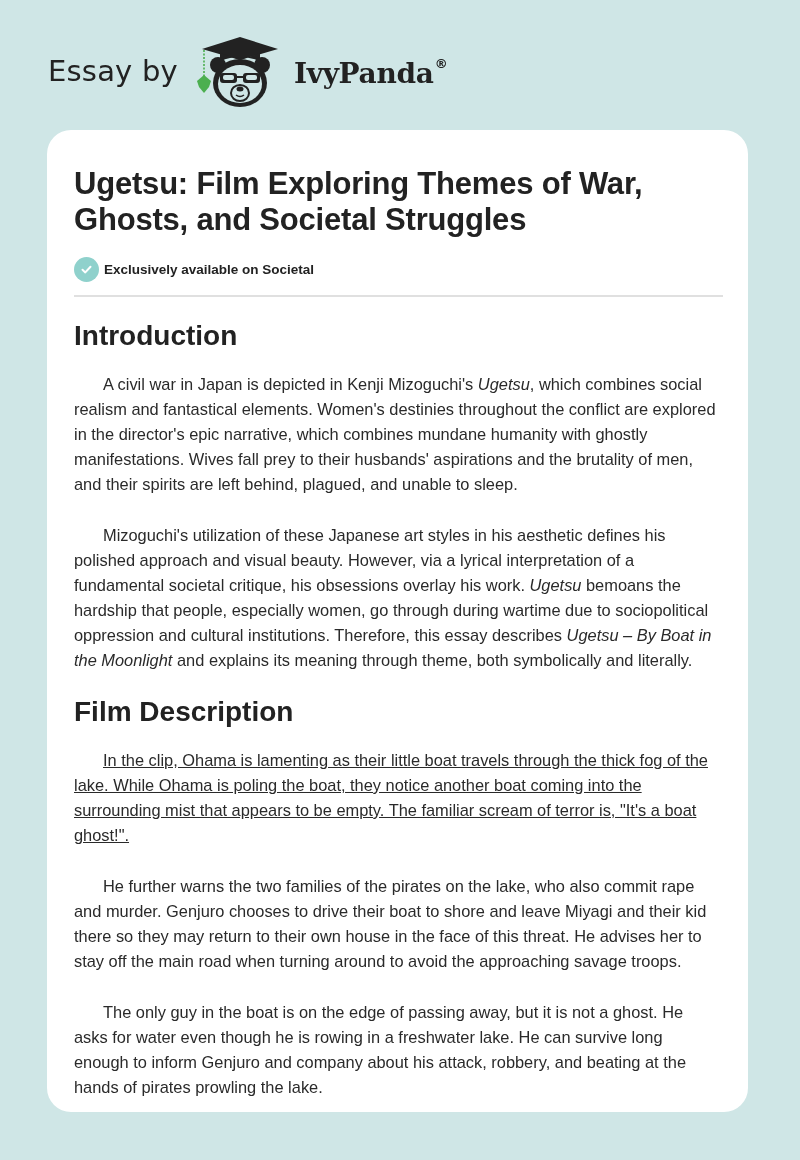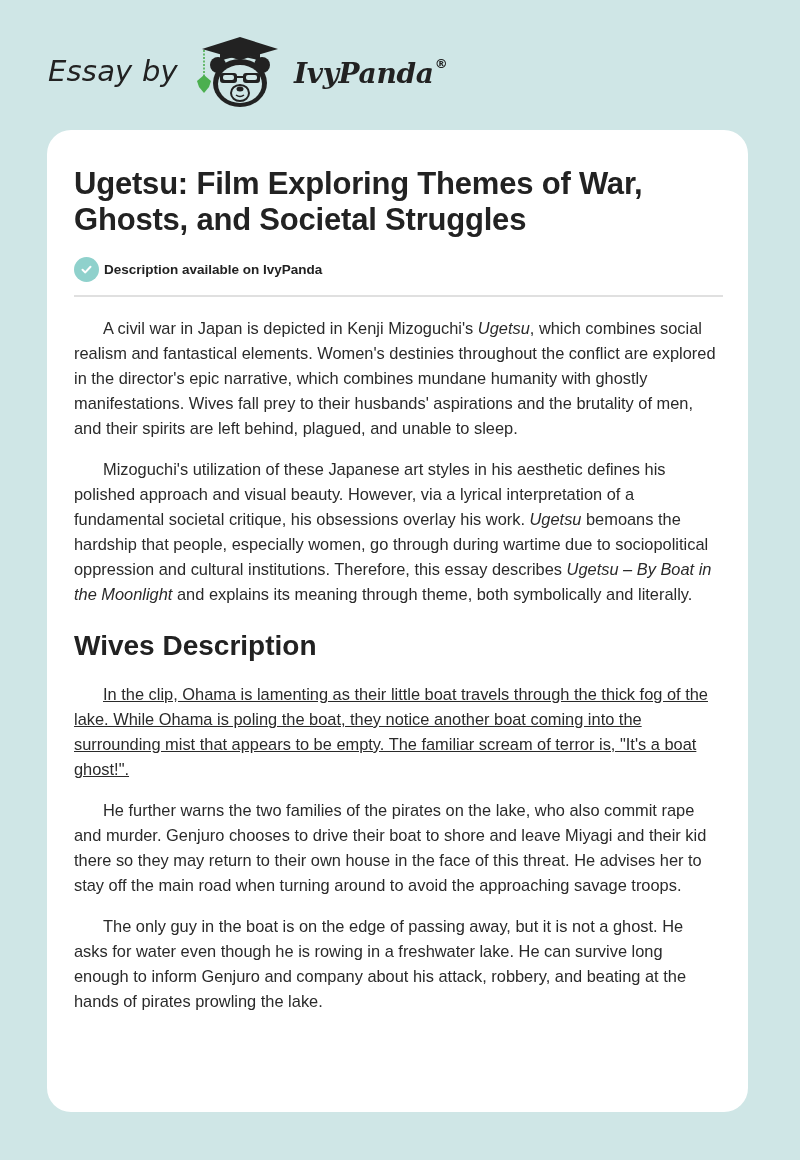--- a/index.html
+++ b/index.html
@@ -15,21 +15,20 @@
       position: relative;
       overflow: hidden;
     }
     .brand {
       position: absolute;
       left: 48px;
       top: 34px;
       height: 76px;
       display: flex;
       align-items: center;
-      font-style: italic;
     }
     .brand-essay {
       font-family: "DejaVu Sans", sans-serif;
       font-size: 29px;
       color: #222;
       letter-spacing: 0.2px;
       margin-top: -2px;
     }
     .brand-logo {
       width: 96px;
@@ -112,21 +111,21 @@
     .h-intro { margin-top: 22px; }
     .h-scene { margin-top: 22px; }
     p {
       margin: 0;
       font-size: 16.4px;
       line-height: 25px;
       color: #2a2a2a;
       text-indent: 29px;
     }
     .p-first { margin-top: 19px; }
-    .p-next { margin-top: 16px; }
+    .p-next { margin-top: 26px; }
     .p-scene-first { margin-top: 19px; text-decoration: underline; }
     em { }
   </style>
 </head>
 <body>
 
 <div class="brand">
   <span class="brand-essay">Essay by</span>
   <span class="brand-logo">
     <svg width="96" height="78" viewBox="0 0 96 78">
@@ -160,29 +159,30 @@
 <div class="card">
   <div class="card-inner">
     <h1 class="title">Ugetsu: Film Exploring Themes of War, Ghosts, and Societal Struggles</h1>
 
     <div class="badge">
       <span class="check">
         <svg width="13" height="13" viewBox="0 0 13 13">
             <path d="M2.5,6.8 L5.3,9.4 L10.5,3.8" stroke="#fff" stroke-width="2" fill="none" stroke-linecap="round" stroke-linejoin="round"></path>
           </svg>
       </span>
-      <span class="badge-text">Description available on IvyPanda</span>
+      <span class="badge-text">Exclusively available on Societal</span>
     </div>
 
     <div class="divider"></div>
 
+    <h2 class="h-intro">Introduction</h2>
 
     <p class="p-first"><span>A civil war in Japan is depicted in Kenji Mizoguchi's </span><em>Ugetsu</em><span>, which combines social realism and fantastical elements. Women's destinies throughout the conflict are explored in the director's epic narrative, which combines mundane humanity with ghostly manifestations. Wives fall prey to their husbands' aspirations and the brutality of men, and their spirits are left behind, plagued, and unable to sleep.</span></p>
 
     <p class="p-next"><span>Mizoguchi's utilization of these Japanese art styles in his aesthetic defines his polished approach and visual beauty. However, via a lyrical interpretation of a fundamental societal critique, his obsessions overlay his work. </span><em>Ugetsu</em><span> bemoans the hardship that people, especially women, go through during wartime due to sociopolitical oppression and cultural institutions. Therefore, this essay describes </span><em>Ugetsu – By Boat in the Moonlight</em><span> and explains its meaning through theme, both symbolically and literally.</span></p>
 
-    <h2 class="h-scene">Wives Description</h2>
+    <h2 class="h-scene">Film Description</h2>
 
     <p class="p-scene-first">In the clip, Ohama is lamenting as their little boat travels through the thick fog of the lake. While Ohama is poling the boat, they notice another boat coming into the surrounding mist that appears to be empty. The familiar scream of terror is, "It's a boat ghost!".</p>
     <p class="p-next">He further warns the two families of the pirates on the lake, who also commit rape and murder. Genjuro chooses to drive their boat to shore and leave Miyagi and their kid there so they may return to their own house in the face of this threat. He advises her to stay off the main road when turning around to avoid the approaching savage troops.</p>
     <p class="p-next">The only guy in the boat is on the edge of passing away, but it is not a ghost. He asks for water even though he is rowing in a freshwater lake. He can survive long enough to inform Genjuro and company about his attack, robbery, and beating at the hands of pirates prowling the lake.</p>
   </div>
 </div>
 
 </body></html>

